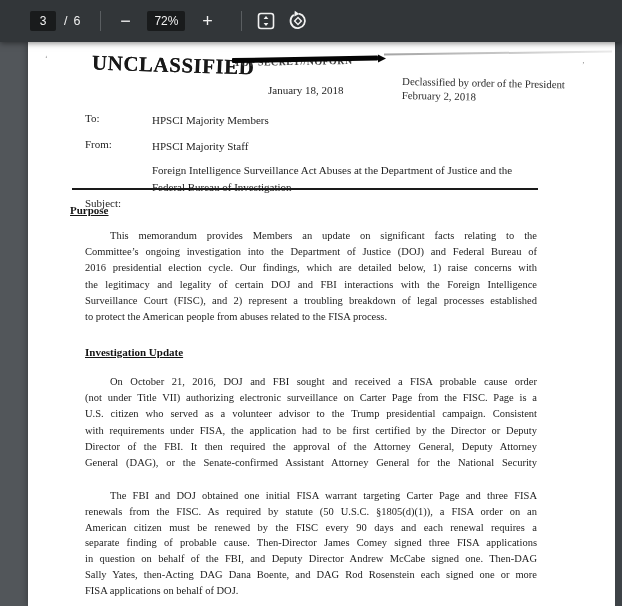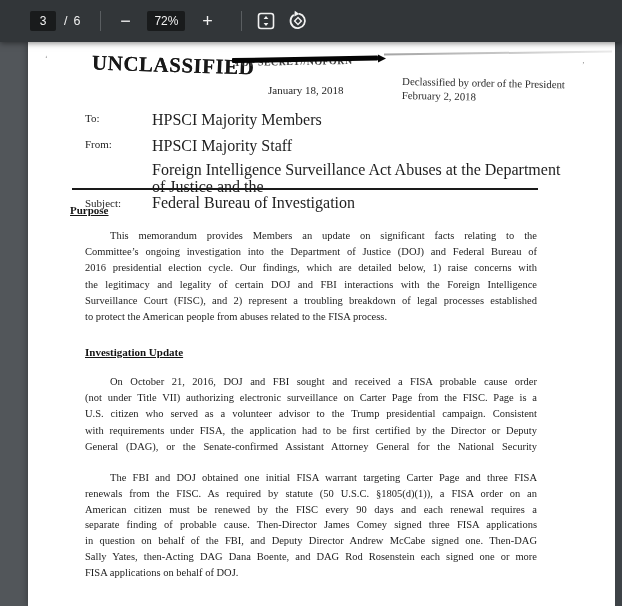--- a/index.html
+++ b/index.html
@@ -54,21 +54,21 @@
                  background:linear-gradient(90deg, rgba(90,90,90,.55), rgba(110,110,110,.35) 60%, rgba(120,120,120,.15)); }
 
   .doc-date { left:240px; top:42px; font-size:11px; }
 
   .declass { left:374px; top:35px; width:195px; font-size:10.8px; line-height:13.5px;
              color:#2b2b2b; transform:rotate(1.2deg); }
 
   .speck { font-size:8px; color:#8a8a8a; }
 
   .hrow-label { font-size:11px; }
-  .hrow-value { font-size:16px; line-height:16.5px; }
+  .hrow-value { font-size:11px; line-height:16.5px; }
 
   .hdr-divider { left:44px; top:146px; width:466px; height:2px; background:#1a1a1a; }
 
   .heading { font-size:11px; font-weight:700; text-decoration:underline; color:#141414; }
 
   .para { left:57px; width:452px; }
   .bl { height:16.2px; line-height:16.2px; font-size:10.5px; overflow:hidden;
         text-align:justify; text-align-last:justify; color:#1d1d1d; }
   .p3 .bl { height:15.8px; line-height:15.8px; }
   .bl.first { text-indent:25px; }
@@ -160,24 +160,25 @@
         <div class="bl last">to protect the American people from abuses related to the FISA process.</div>
       </div>
 
       <div class="abs heading" style="left:57px; top:304px;">Investigation Update</div>
 
       <div class="abs para" style="top:332px;">
         <div class="bl first">On October 21, 2016, DOJ and FBI sought and received a FISA probable cause order</div>
         <div class="bl">(not under Title VII) authorizing electronic surveillance on Carter Page from the FISC.  Page is a</div>
         <div class="bl">U.S. citizen who served as a volunteer advisor to the Trump presidential campaign.  Consistent</div>
         <div class="bl">with requirements under FISA, the application had to be first certified by the Director or Deputy</div>
+        <div class="bl">Director of the FBI.  It then required the approval of the Attorney General, Deputy Attorney</div>
         <div class="bl">General (DAG), or the Senate-confirmed Assistant Attorney General for the National Security</div>
       </div>
 
-      <div class="abs para p3" style="top:428px;">
+      <div class="abs para p3" style="top:446px;">
         <div class="bl first">The FBI and DOJ obtained one initial FISA warrant targeting Carter Page and three FISA</div>
         <div class="bl">renewals from the FISC.  As required by statute (50 U.S.C. §1805(d)(1)), a FISA order on an</div>
         <div class="bl">American citizen must be renewed by the FISC every 90 days and each renewal requires a</div>
         <div class="bl">separate finding of probable cause.  Then-Director James Comey signed three FISA applications</div>
         <div class="bl">in question on behalf of the FBI, and Deputy Director Andrew McCabe signed one. Then-DAG</div>
         <div class="bl">Sally Yates, then-Acting DAG Dana Boente, and DAG Rod Rosenstein each signed one or more</div>
         <div class="bl last">FISA applications on behalf of DOJ.</div>
       </div>
 
     </div>

